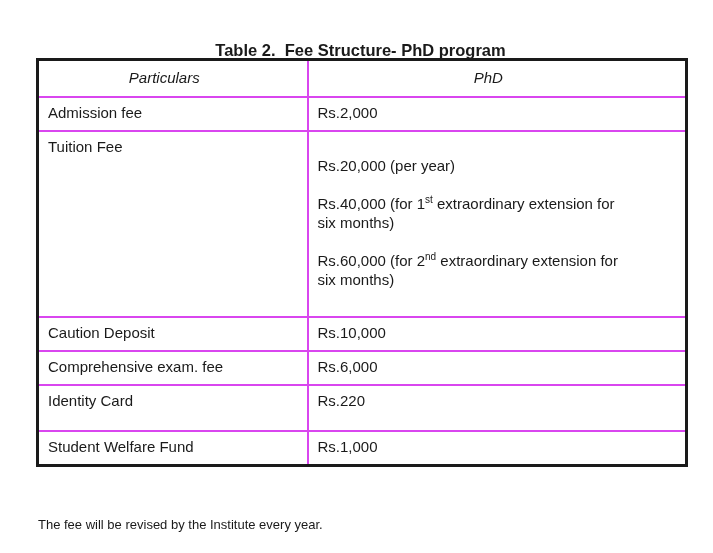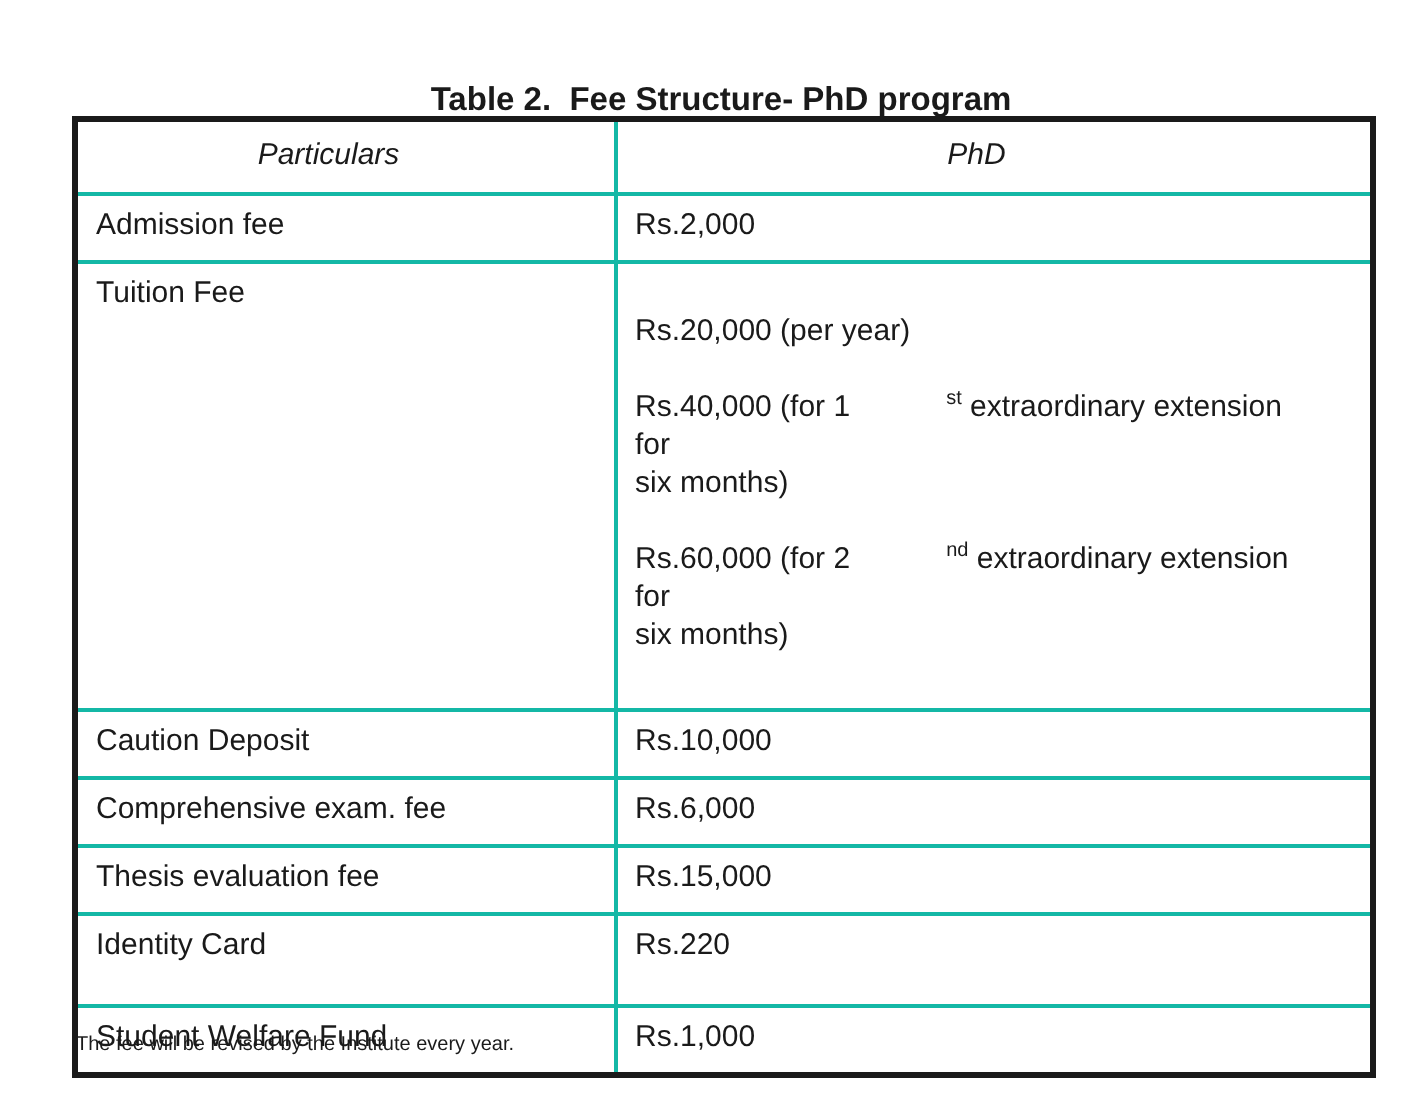--- a/index.html
+++ b/index.html
@@ -22,44 +22,43 @@
   }
   table.fee-table {
     position: absolute;
     top: 58px; left: 36px;
     width: 649px;
     border-collapse: collapse;
     table-layout: fixed;
     border: 3px solid #1a1a1a;
   }
   .fee-table th, .fee-table td {
-    border: 2px solid #14b8a6;
+    border: 2px solid #d946ef;
     vertical-align: top;
     padding: 5px 26px 8px 9px;
     font-size: 15px;
     line-height: 19px;
     overflow: hidden;
   }
   .fee-table th {
     font-style: italic;
     font-weight: normal;
     text-align: center;
     padding-top: 7px;
   }
   .fee-table td.phd-cell { white-space: pre-line; }
   .fee-table sup {
     font-size: 10px;
     line-height: 0;
     vertical-align: super;
-    margin-left: 48px;
   }
   .footnote {
     position: absolute;
     top: 517px; left: 38px;
-    font-size: 10px;
+    font-size: 13px;
   }
 </style>
 </head>
 <body>
 
 <div class="doc-title">Table 2.  Fee Structure- PhD program</div>
 
 <table class="fee-table">
   <colgroup>
     <col style="width:270px">
@@ -91,24 +90,20 @@
     <tr style="height:32px">
       <td>Caution Deposit</td>
       <td class="phd-cell">Rs.10,000</td>
     </tr>
 
     <tr style="height:32px">
       <td>Comprehensive exam. fee</td>
       <td class="phd-cell">Rs.6,000</td>
     </tr>
 
-    <tr style="height:34px">
-      <td>Thesis evaluation fee</td>
-      <td class="phd-cell">Rs.15,000</td>
-    </tr>
 
     <tr style="height:46px">
       <td>Identity Card</td>
       <td class="phd-cell">Rs.220</td>
     </tr>
 
 
     <tr style="height:32px">
       <td>Student Welfare Fund</td>
       <td class="phd-cell">Rs.1,000</td>

